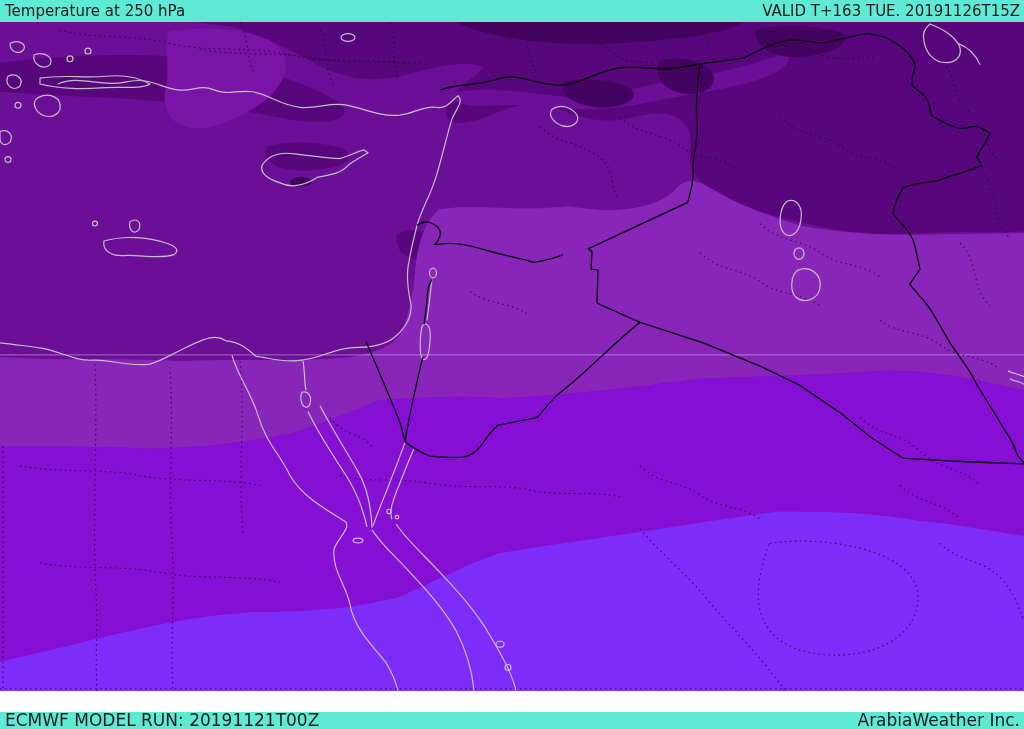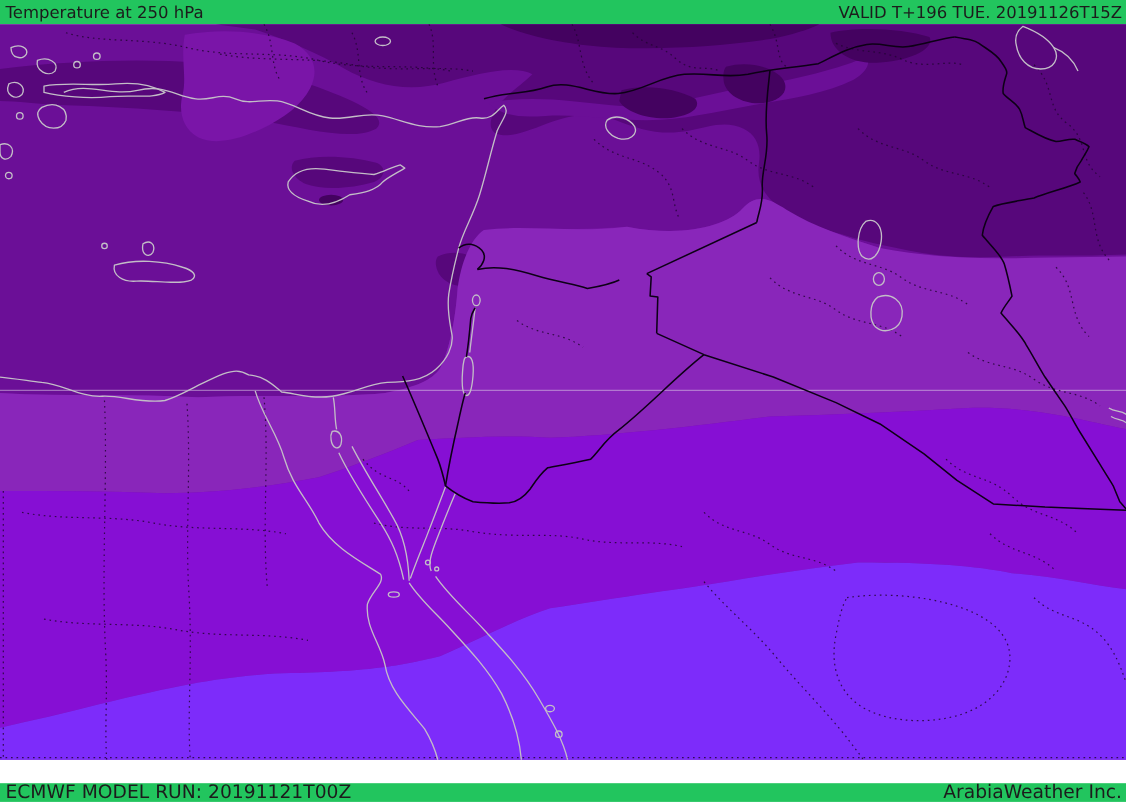--- a/index.html
+++ b/index.html
@@ -1,33 +1,33 @@
 <!DOCTYPE html>
 <html><head>
 <meta charset="utf-8">
 <style>
   html,body{margin:0;padding:0;background:#ffffff;width:1024px;height:729px;overflow:hidden;
     font-family:"DejaVu Sans","Liberation Sans",sans-serif;}
   .frame{position:relative;width:1024px;height:729px;}
-  .bar{position:absolute;left:0;width:1024px;background:#22c55e;color:#1c1c1c;
+  .bar{position:absolute;left:0;width:1024px;background:#5eead4;color:#1c1c1c;
     display:flex;justify-content:space-between;align-items:center;box-sizing:border-box;}
   .bar.top{top:0;height:22px;font-size:15px;padding:0 4px 0 5px;}
   .bar.bottom{top:712px;height:17px;font-size:17px;padding:0 4px 0 5px;}
   .bar span{white-space:nowrap;line-height:1;}
   svg{position:absolute;top:22px;left:0;display:block;}
   path,ellipse,circle,line{vector-effect:non-scaling-stroke;}
 </style>
 </head>
 <body>
 
 <div class="frame">
 
   <div class="bar top">
     <span>Temperature at 250 hPa</span>
-    <span>VALID T+196 TUE. 20191126T15Z</span>
+    <span>VALID T+163 TUE. 20191126T15Z</span>
   </div>
 
   <svg width="1024" height="690" viewBox="0 22 1024 712" preserveAspectRatio="none">
 
     <g>
       <rect x="0" y="22" width="1024" height="690" fill="#7a15a8"></rect>
 
       <path d="M0,22 L1024,22 L1024,240 C980,241 940,242 890,243 C850,242 820,238 800,232
                C770,222 740,212 715,196 C700,186 688,180 675,195 C660,212 620,222 570,212
                C520,216 470,213 440,215 C430,222 420,240 416,270 C414,300 408,330 400,345

